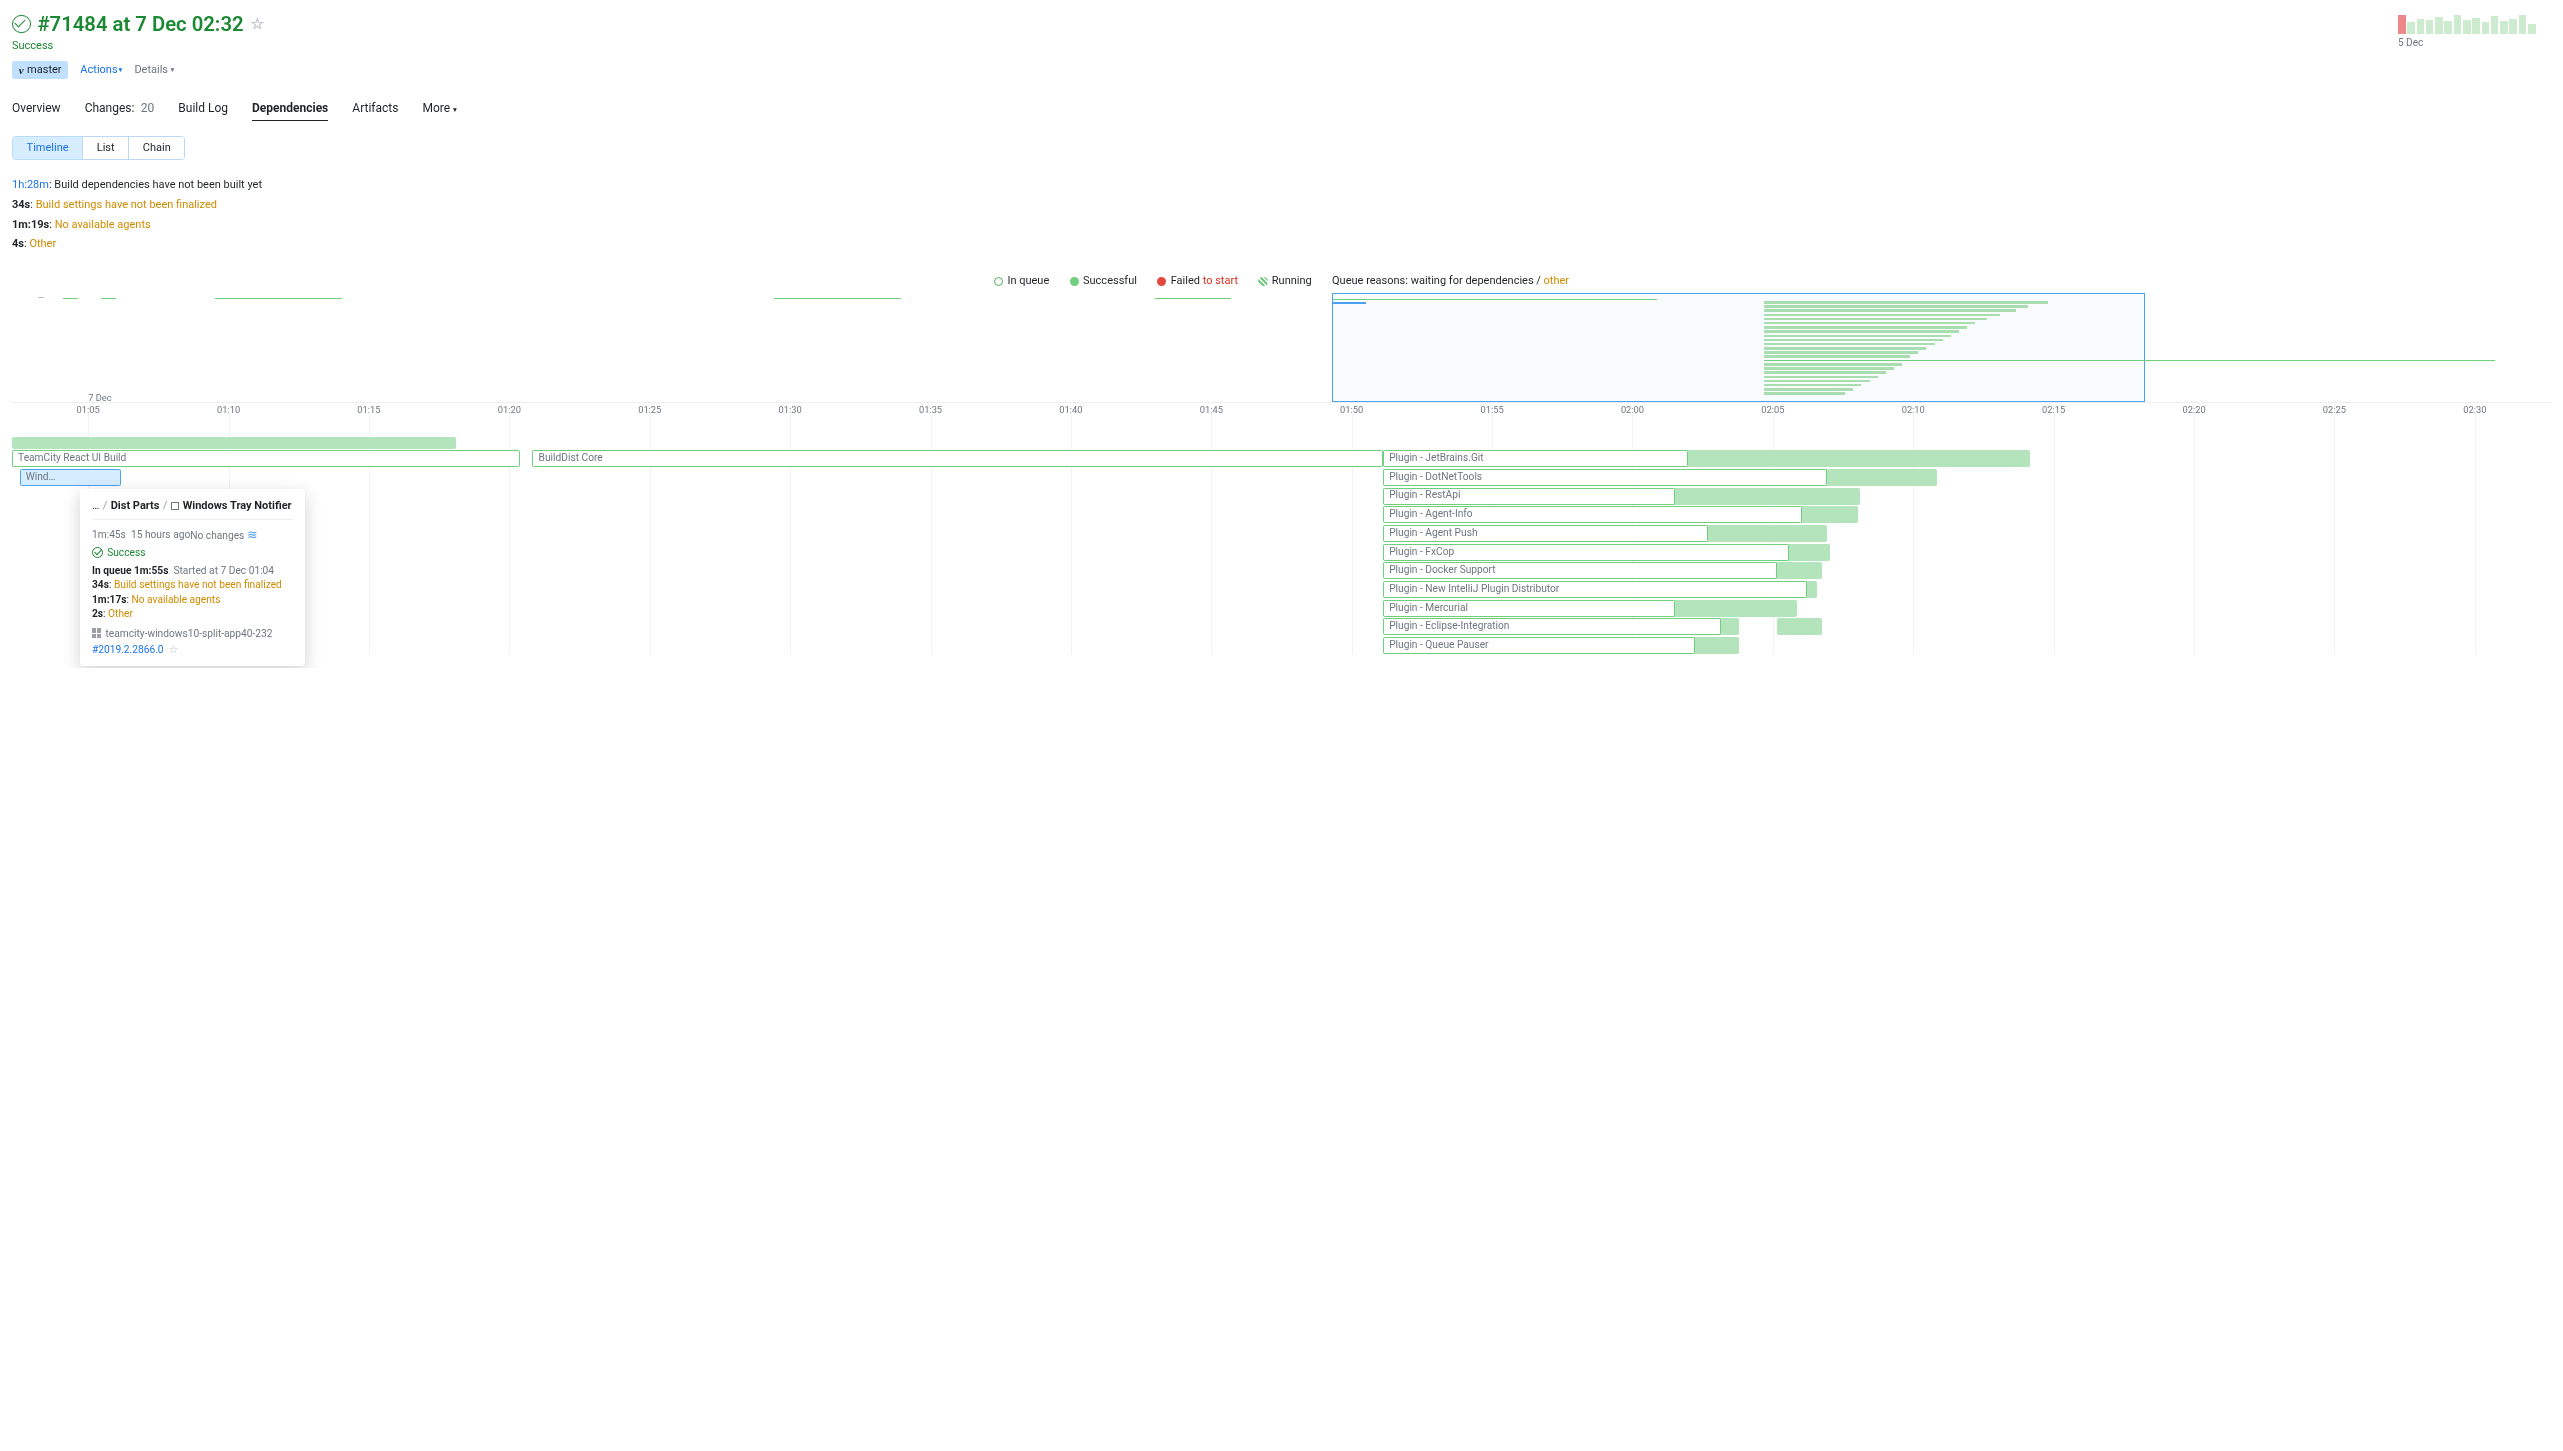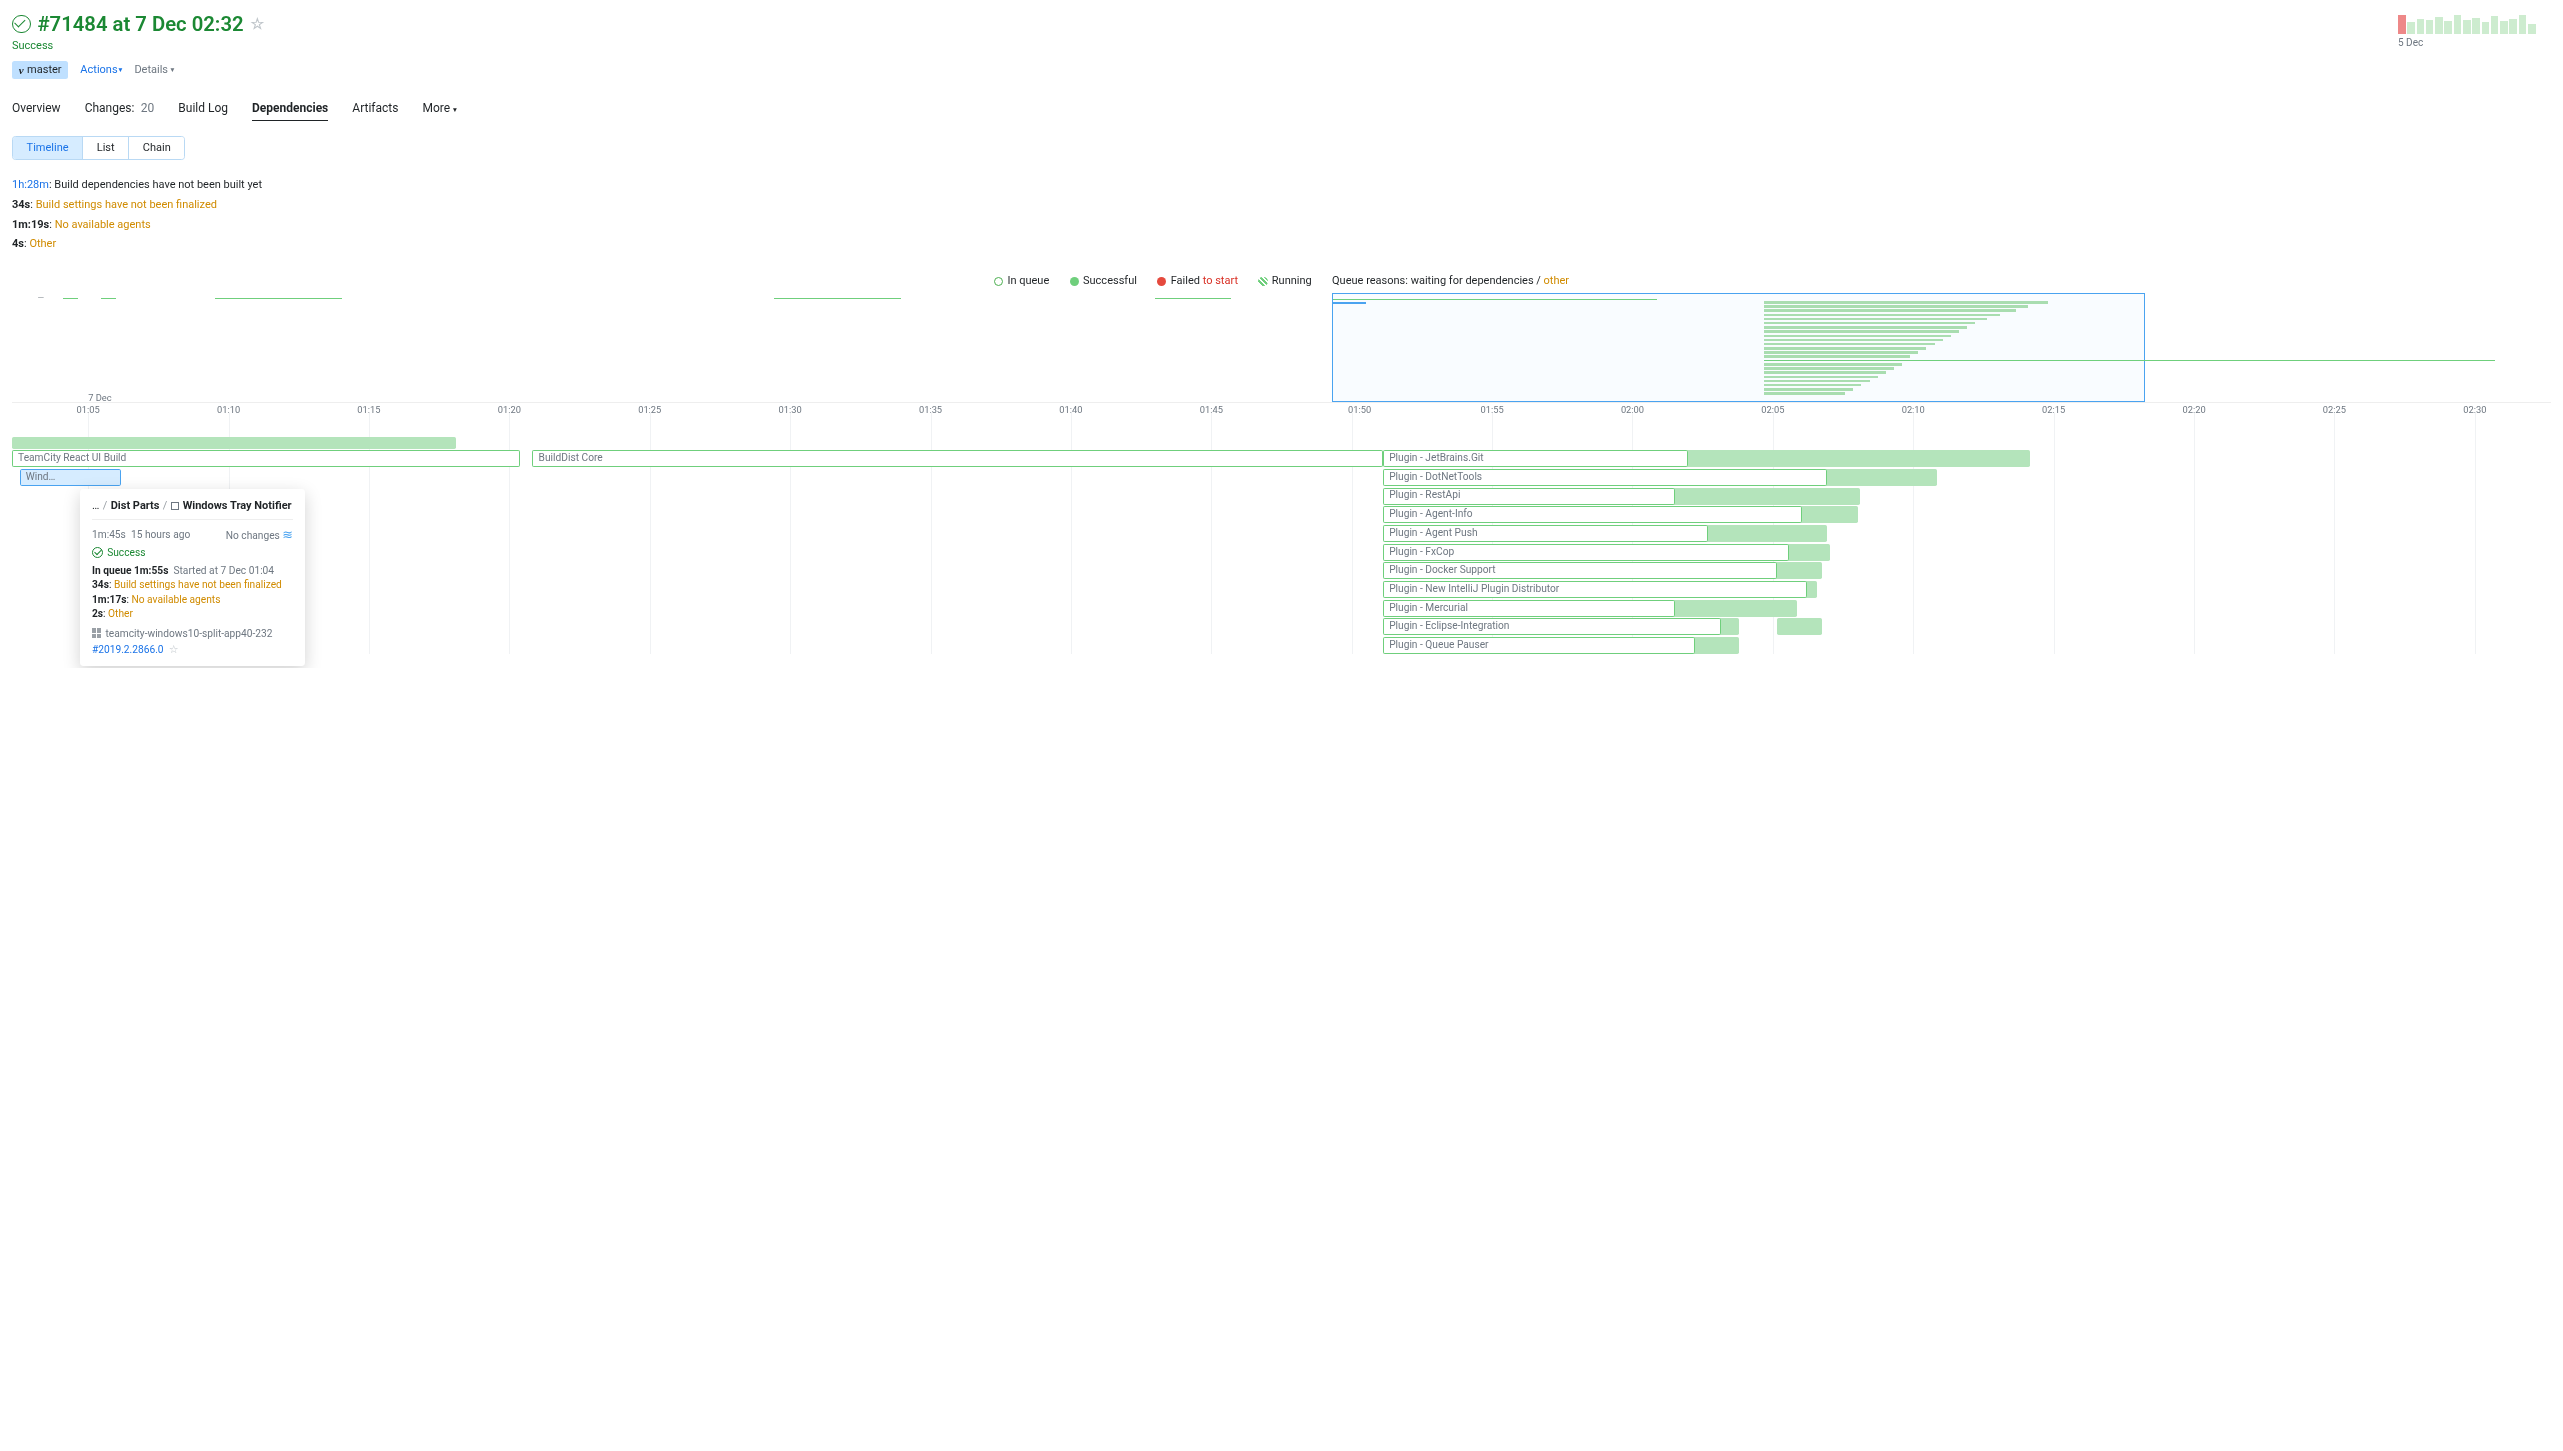--- a/index.html
+++ b/index.html
@@ -105,21 +105,21 @@
   .tooltip-card {
     position: absolute; left: 68px; top: 20.3px; width: 225px;
     background: #fff; border-radius: 3.4px; padding: 10.2px 12px;
     box-shadow: 0 5.1px 17px rgba(0,0,0,0.18);
     font-size: 10.2px; z-index: 10;
   }
   .tooltip-card .crumb { font-size: 11px; margin-bottom: 6.8px; display: flex; align-items: center; gap: 3.4px; }
   .tooltip-card .crumb .sep { color: #9aa0a6; }
   .tooltip-card .stop-square { display: inline-block; width: 8.5px; height: 8.5px; border: 1.3px solid #6e7781; }
   .tooltip-card hr { border: 0; border-top: 0.8px solid #eee; margin: 6.8px 0; }
-  .tooltip-card .meta-line { display: flex; justify-content: space-between; color: #6e7781; margin-bottom: 5.1px; align-items: center; }
+  .tooltip-card .meta-line { display: flex; color: #6e7781; margin-bottom: 5.1px; align-items: center; }
   .tooltip-card .layers-icon { color: #4aa3f0; font-size: 12.7px; }
   .tooltip-card .succ { color: #1b8833; display: flex; align-items: center; gap: 4.2px; margin-bottom: 6.8px; }
   .tooltip-card .succ .ci { width: 11px; height: 11px; border: 1.3px solid #1b8833; border-radius: 50%; position: relative; }
   .tooltip-card .succ .ci::after { content: ""; position: absolute; left: 2.5px; top: 0px; width: 3.4px; height: 6px; border: solid #1b8833; border-width: 0 1.3px 1.3px 0; transform: rotate(45deg); }
   .tooltip-card .qline { margin-bottom: 3.4px; }
   .tooltip-card .started2 { color: #6e7781; }
   .tooltip-card .agent-line { color: #6e7781; display: flex; align-items: center; gap: 4.2px; margin-top: 8.5px; }
   .tooltip-card .win-icon { display: inline-grid; grid-template: 1fr 1fr / 1fr 1fr; gap: 0.8px; width: 9.3px; height: 9.3px; }
   .tooltip-card .win-icon span { background: #9aa0a6; }
   .tooltip-card .build-num { color: #1a73e8; margin-top: 4.2px; display: flex; align-items: center; gap: 5.1px; }
@@ -291,21 +291,21 @@
   <div id="axis-ticks">
       <div class="tick" style="left: 3%;">01:05</div>
       <div class="tick" style="left: 8.52941%;">01:10</div>
       <div class="tick" style="left: 14.0588%;">01:15</div>
       <div class="tick" style="left: 19.5882%;">01:20</div>
       <div class="tick" style="left: 25.1176%;">01:25</div>
       <div class="tick" style="left: 30.6471%;">01:30</div>
       <div class="tick" style="left: 36.1765%;">01:35</div>
       <div class="tick" style="left: 41.7059%;">01:40</div>
       <div class="tick" style="left: 47.2353%;">01:45</div>
-      <div class="tick" style="left: 52.7647%; margin-left: 8px;">01:50</div>
+      <div class="tick" style="left: 52.7647%;">01:50</div>
       <div class="tick" style="left: 58.2941%;">01:55</div>
       <div class="tick" style="left: 63.8235%;">02:00</div>
       <div class="tick" style="left: 69.3529%;">02:05</div>
       <div class="tick" style="left: 74.8824%;">02:10</div>
       <div class="tick" style="left: 80.4118%;">02:15</div>
       <div class="tick" style="left: 85.9412%;">02:20</div>
       <div class="tick" style="left: 91.4706%;">02:25</div>
       <div class="tick" style="left: 97%;">02:30</div>
     </div>
 </div>

